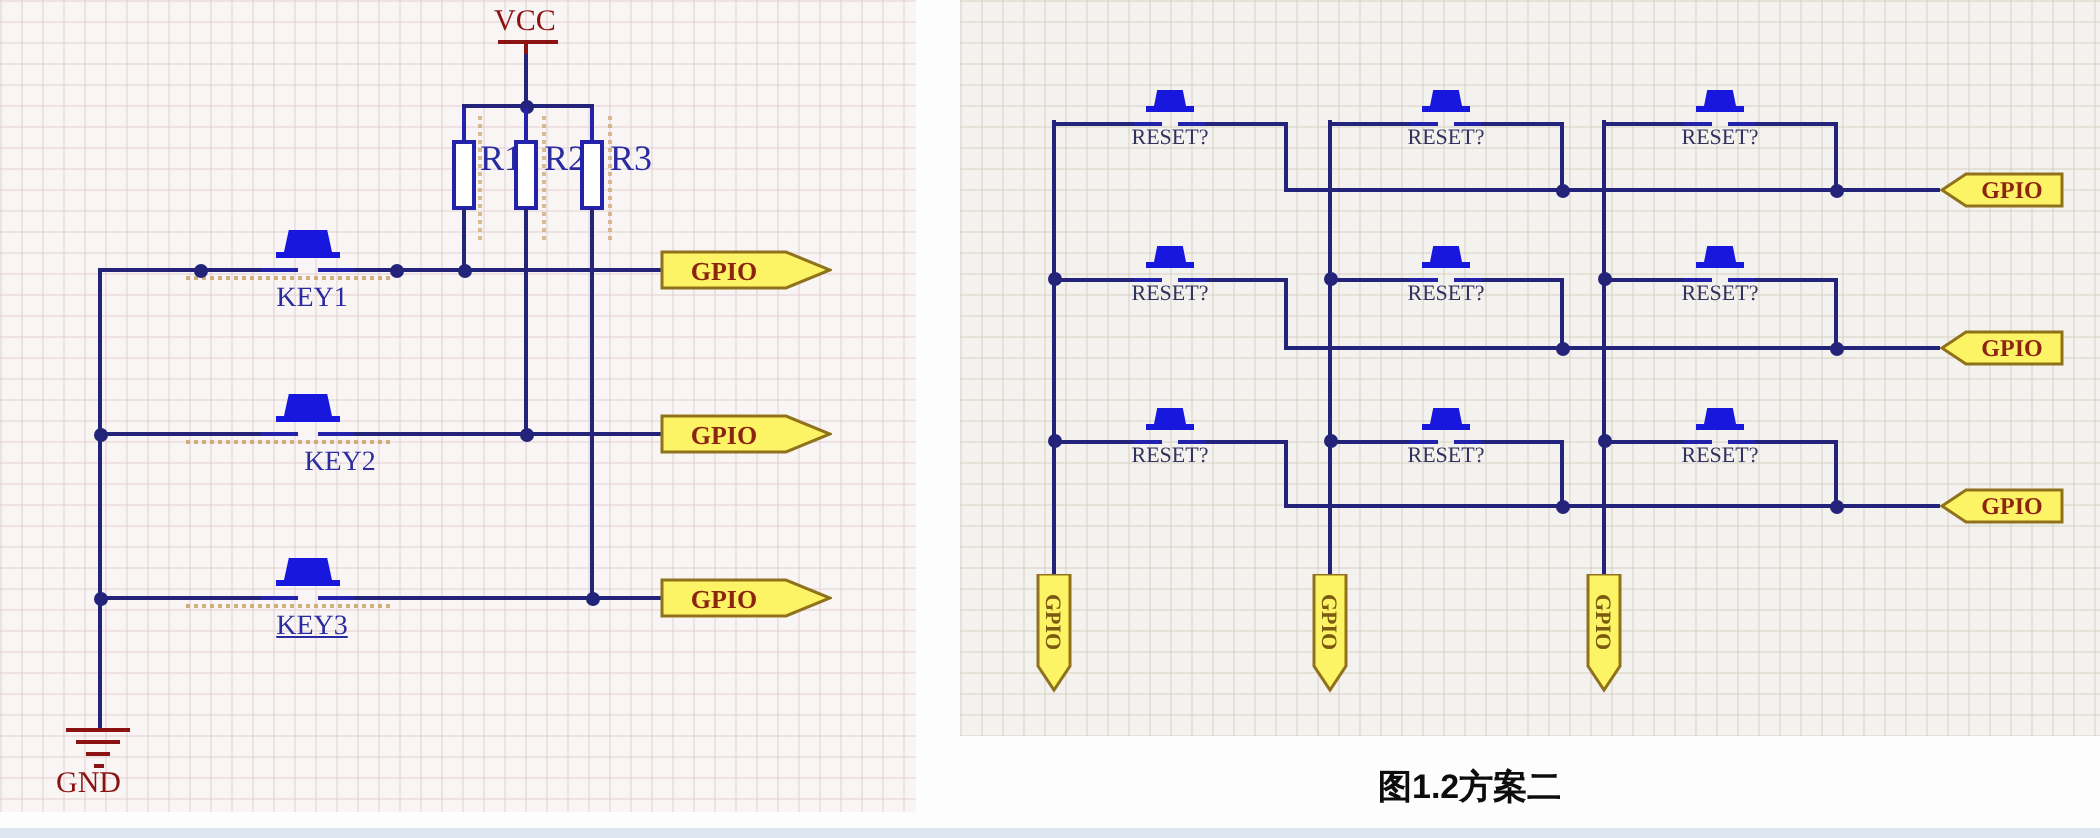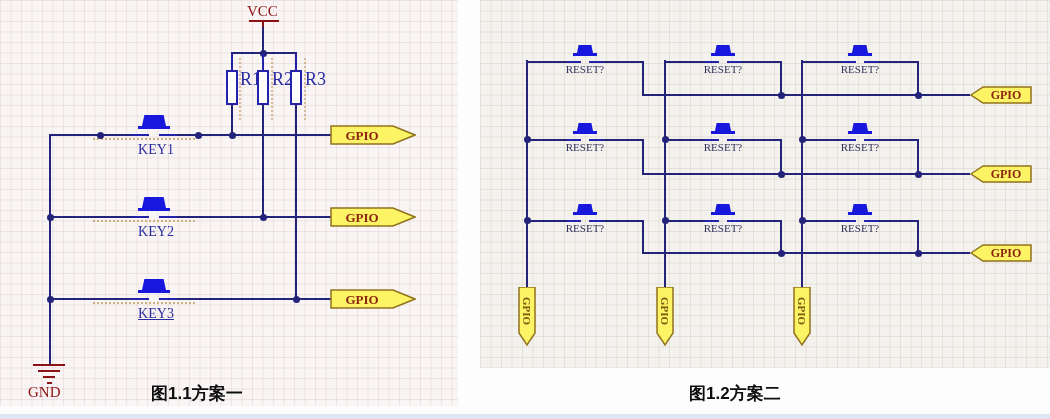--- a/index.html
+++ b/index.html
@@ -102,21 +102,21 @@
   <div class="dot" style="left:195px;top:132px;"></div>
   <div class="dot" style="left:229px;top:132px;"></div>
 
   <div class="wire" style="left:50px;top:216px;width:81px;height:2px;"></div>
   <div class="stub" style="left:131px;top:216px;width:18px;"></div>
   <div class="stub" style="left:159px;top:216px;width:18px;"></div>
   <div class="wire" style="left:177px;top:216px;width:154px;height:2px;"></div>
   <div class="cap-top" style="left:142px;top:197px;width:24px;height:11px;"></div>
   <div class="cap-bar" style="left:138px;top:208px;width:32px;"></div>
   <div class="squig-h" style="left:93px;top:220px;width:104px;"></div>
-  <div class="txt klabel" style="left:128px;top:224px;">KEY2</div>
+  <div class="txt klabel" style="left:128px;top:224px;padding-left:14px;">KEY2</div>
   <div class="dot" style="left:47px;top:214px;"></div>
   <div class="dot" style="left:260px;top:214px;"></div>
 
   <div class="wire" style="left:50px;top:298px;width:81px;height:2px;"></div>
   <div class="stub" style="left:131px;top:298px;width:18px;"></div>
   <div class="stub" style="left:159px;top:298px;width:18px;"></div>
   <div class="wire" style="left:177px;top:298px;width:154px;height:2px;"></div>
   <div class="cap-top" style="left:142px;top:279px;width:24px;height:11px;"></div>
   <div class="cap-bar" style="left:138px;top:290px;width:32px;"></div>
   <div class="squig-h" style="left:93px;top:302px;width:104px;"></div>
@@ -136,21 +136,20 @@
     <polygon points="1,1 63,1 85,10 63,19 1,19"></polygon>
     <text x="32" y="15" text-anchor="middle">GPIO</text>
   </svg>
 
   <div class="wire" style="left:33px;top:364px;width:32px;height:2px;background:var(--power);"></div>
   <div class="wire" style="left:38px;top:370px;width:22px;height:2px;background:var(--power);"></div>
   <div class="wire" style="left:43px;top:376px;width:12px;height:2px;background:var(--power);"></div>
   <div class="wire" style="left:47px;top:382px;width:5px;height:2px;background:var(--power);"></div>
   <div class="txt powertxt" style="left:28px;top:384px;">GND</div>
 
-  <div class="caption" style="left:151px;top:382px;">图1.1方案一</div>
 
   <div class="wire" style="left:526px;top:60px;width:2px;height:228px;"></div>
   <div class="wire" style="left:664px;top:60px;width:2px;height:228px;"></div>
   <div class="wire" style="left:801px;top:60px;width:2px;height:228px;"></div>
 
   <div class="wire" style="left:643px;top:94px;width:327px;height:2px;"></div>
   <div class="wire" style="left:643px;top:173px;width:327px;height:2px;"></div>
   <div class="wire" style="left:643px;top:252px;width:327px;height:2px;"></div>
 
   <div class="wire" style="left:642px;top:61px;width:2px;height:35px;"></div>

